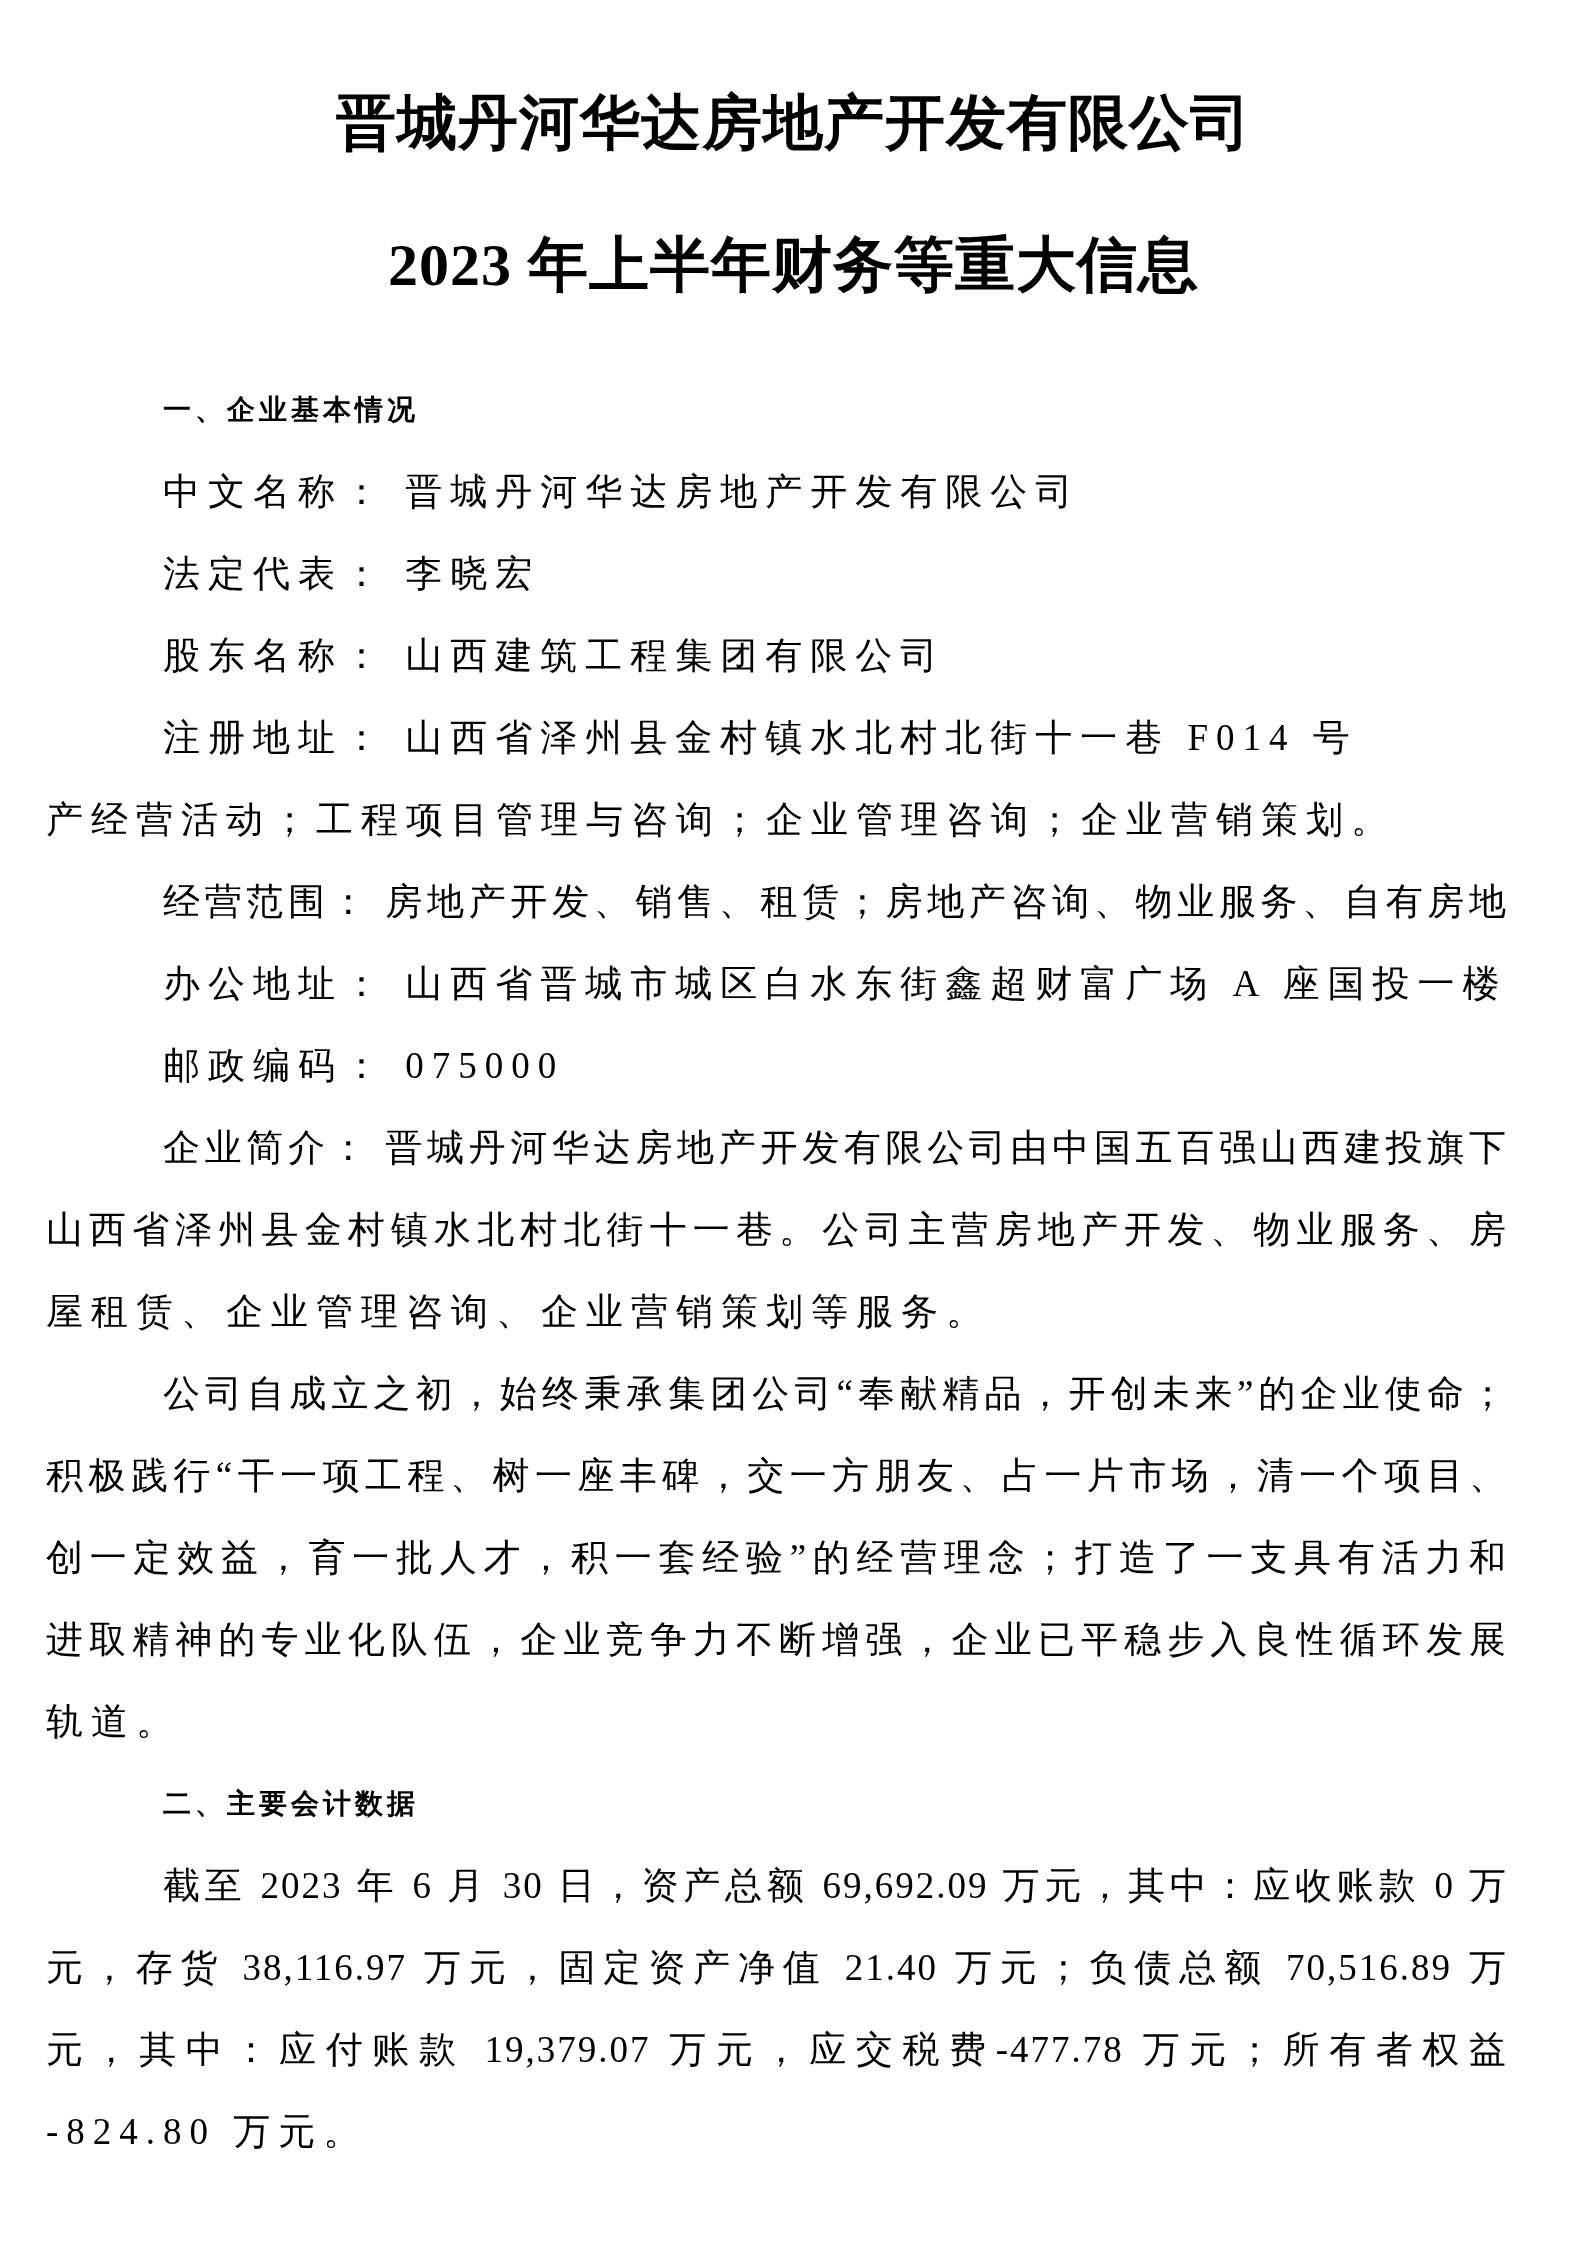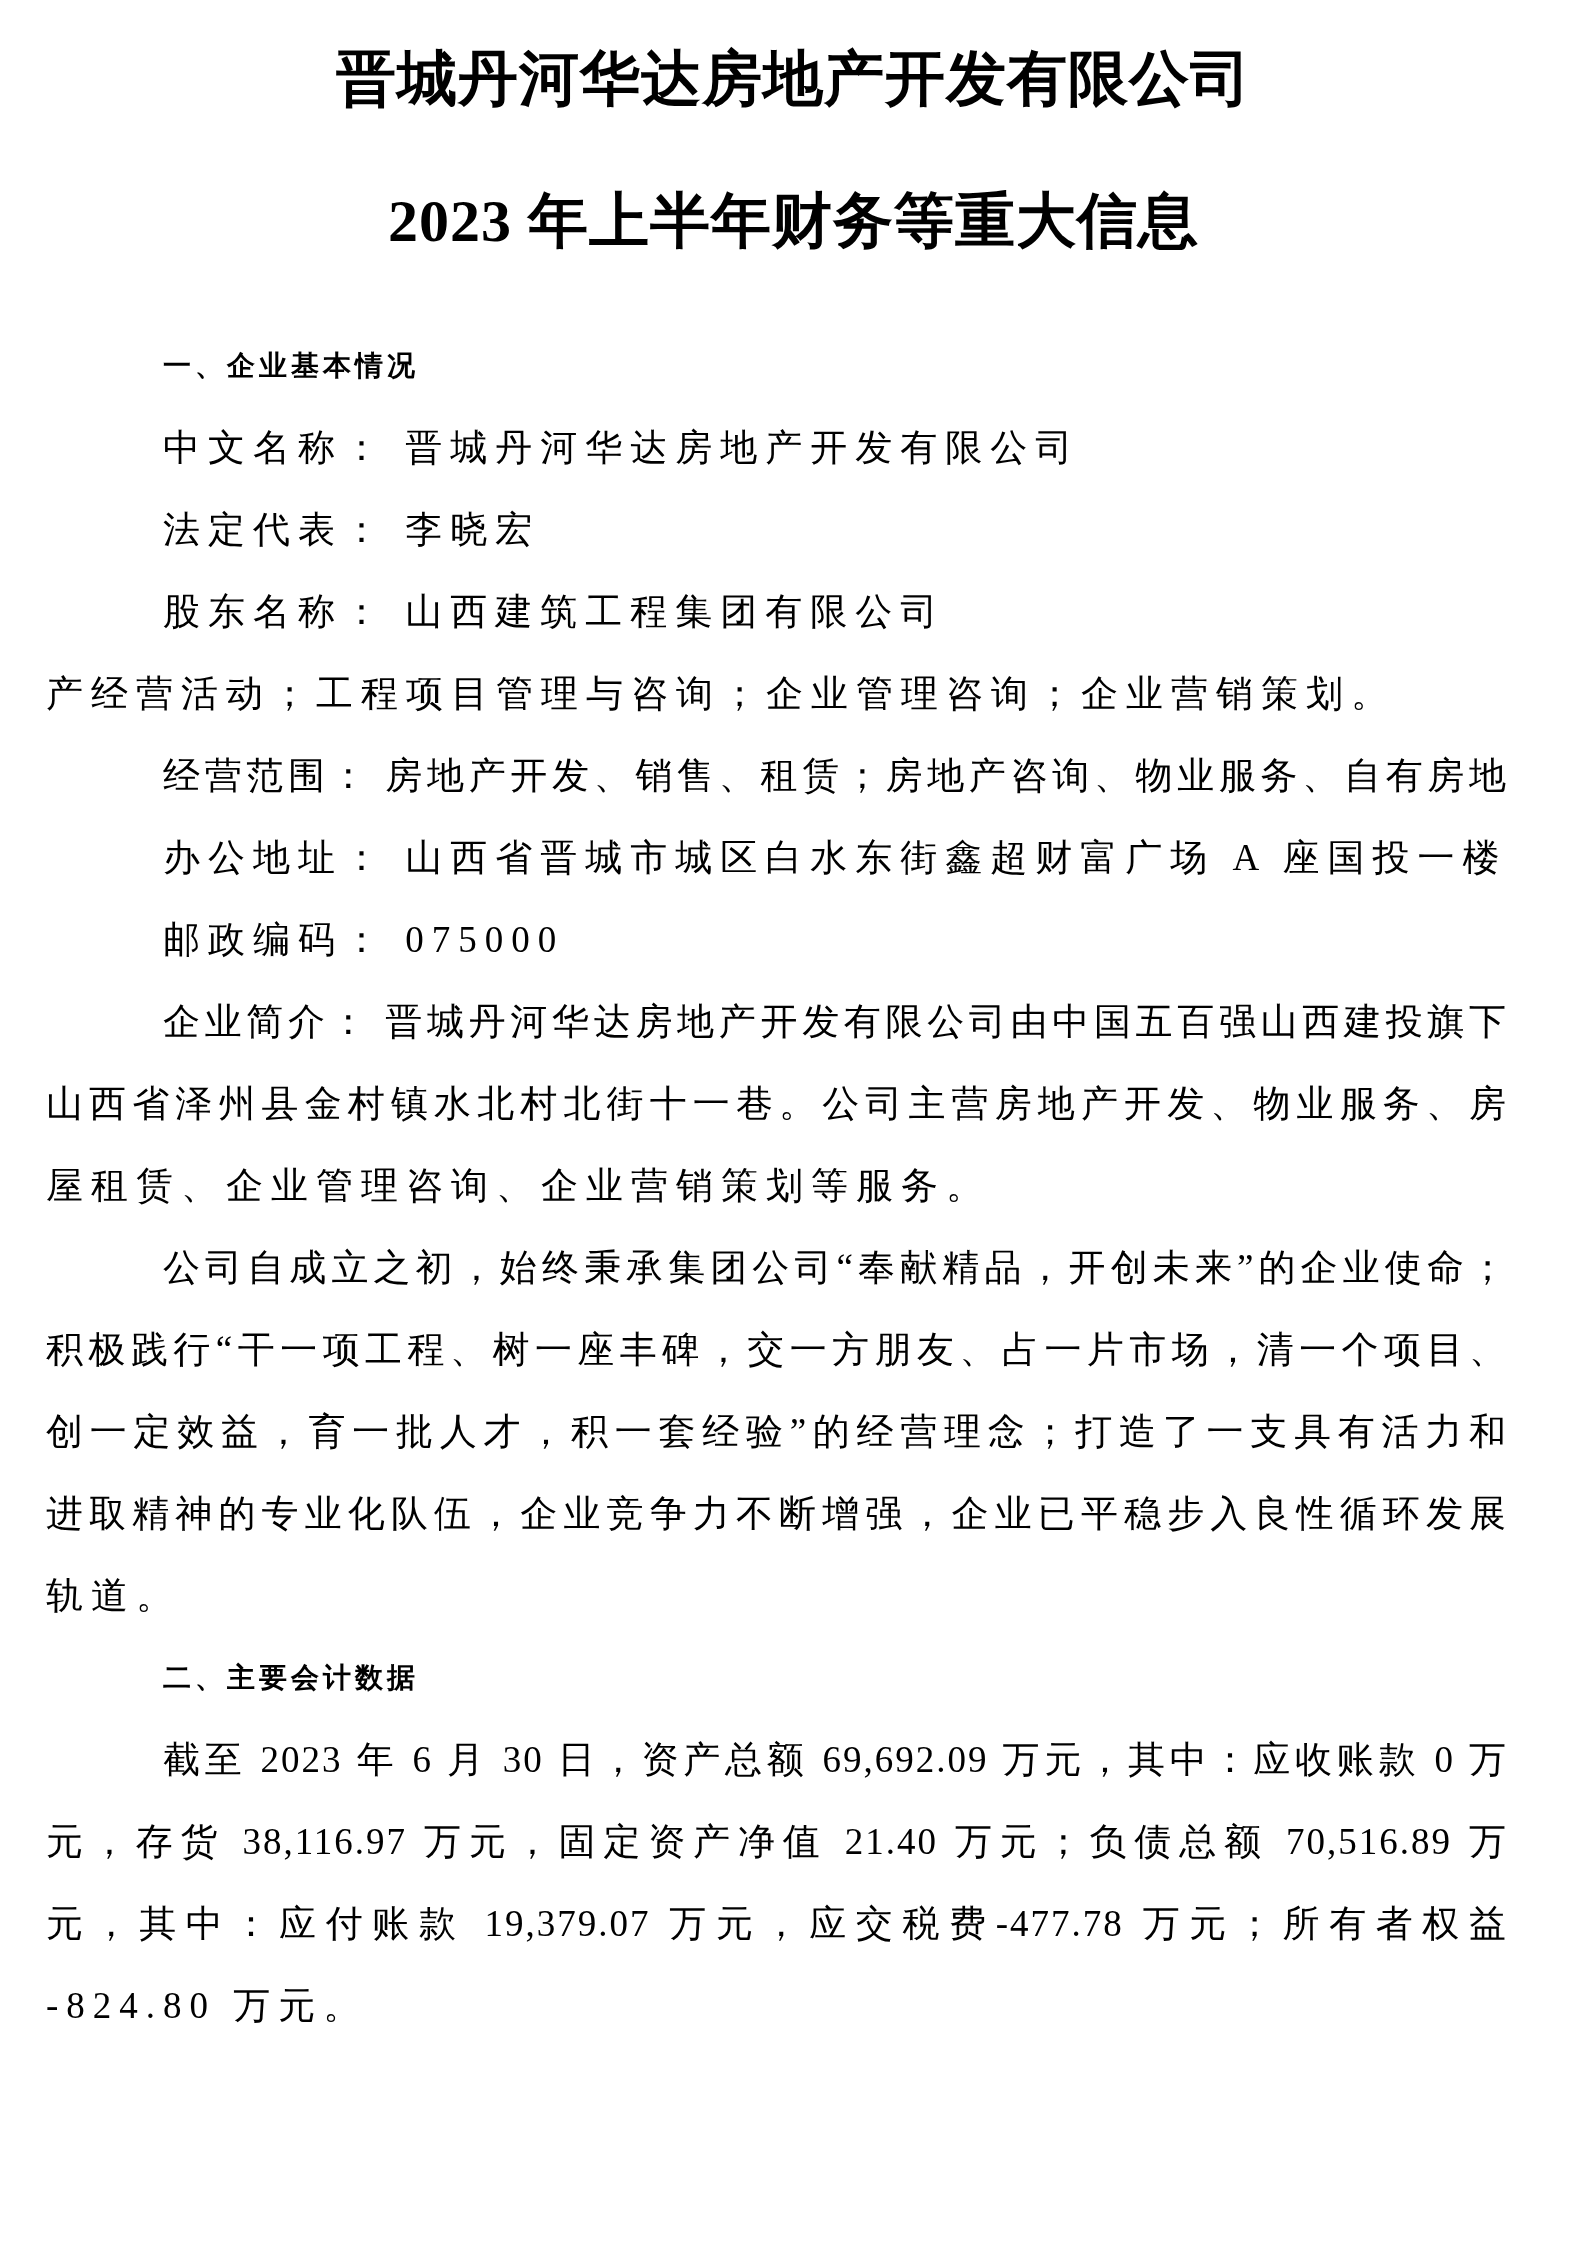--- a/index.html
+++ b/index.html
@@ -12,21 +12,21 @@
     overflow:hidden;
   }
   .doc-title{
     font-family:"Liberation Serif","DejaVu Serif",serif;
     font-weight:bold;
     font-size:60px;
     line-height:66px;
     text-align:center;
     letter-spacing:1px;
   }
-  .t1{padding-top:46px;}
+  .t1{padding-top:90px;}
   .t2{margin-top:76px;}
   .content{
     margin:71px 79px 0 46px;
     font-family:"Liberation Serif","DejaVu Serif",serif;
     font-size:37px;
   }
   .line{
     height:82px;
     line-height:82px;
     letter-spacing:8px;
@@ -56,20 +56,21 @@
 <body>
 
 <div class="page">
   <div class="doc-title t1">晋城丹河华达房地产开发有限公司</div>
   <div class="doc-title t2">2023 年上半年财务等重大信息</div>
   <div class="content">
       <div class="heading">一、企业基本情况</div>
       <div class="line indent">中文名称： 晋城丹河华达房地产开发有限公司</div>
       <div class="line indent">法定代表： 李晓宏</div>
       <div class="line indent">股东名称： 山西建筑工程集团有限公司</div>
+      <div class="line indent">注册地址： 山西省泽州县金村镇水北村北街十一巷 F014 号</div>
       <div class="line">产经营活动；工程项目管理与咨询；企业管理咨询；企业营销策划。</div>
       <div class="line indent full">经营范围： 房地产开发、销售、租赁；房地产咨询、物业服务、自有房地</div>
       <div class="line indent">办公地址： 山西省晋城市城区白水东街鑫超财富广场 A 座国投一楼</div>
       <div class="line indent">邮政编码： 075000</div>
       <div class="line indent full">企业简介： 晋城丹河华达房地产开发有限公司由中国五百强山西建投旗下</div>
       <div class="line full">山西省泽州县金村镇水北村北街十一巷。公司主营房地产开发、物业服务、房</div>
       <div class="line">屋租赁、企业管理咨询、企业营销策划等服务。</div>
       <div class="line indent full">公司自成立之初，始终秉承集团公司“奉献精品，开创未来”的企业使命；</div>
       <div class="line full">积极践行“干一项工程、树一座丰碑，交一方朋友、占一片市场，清一个项目、</div>
       <div class="line full">创一定效益，育一批人才，积一套经验”的经营理念；打造了一支具有活力和</div>

